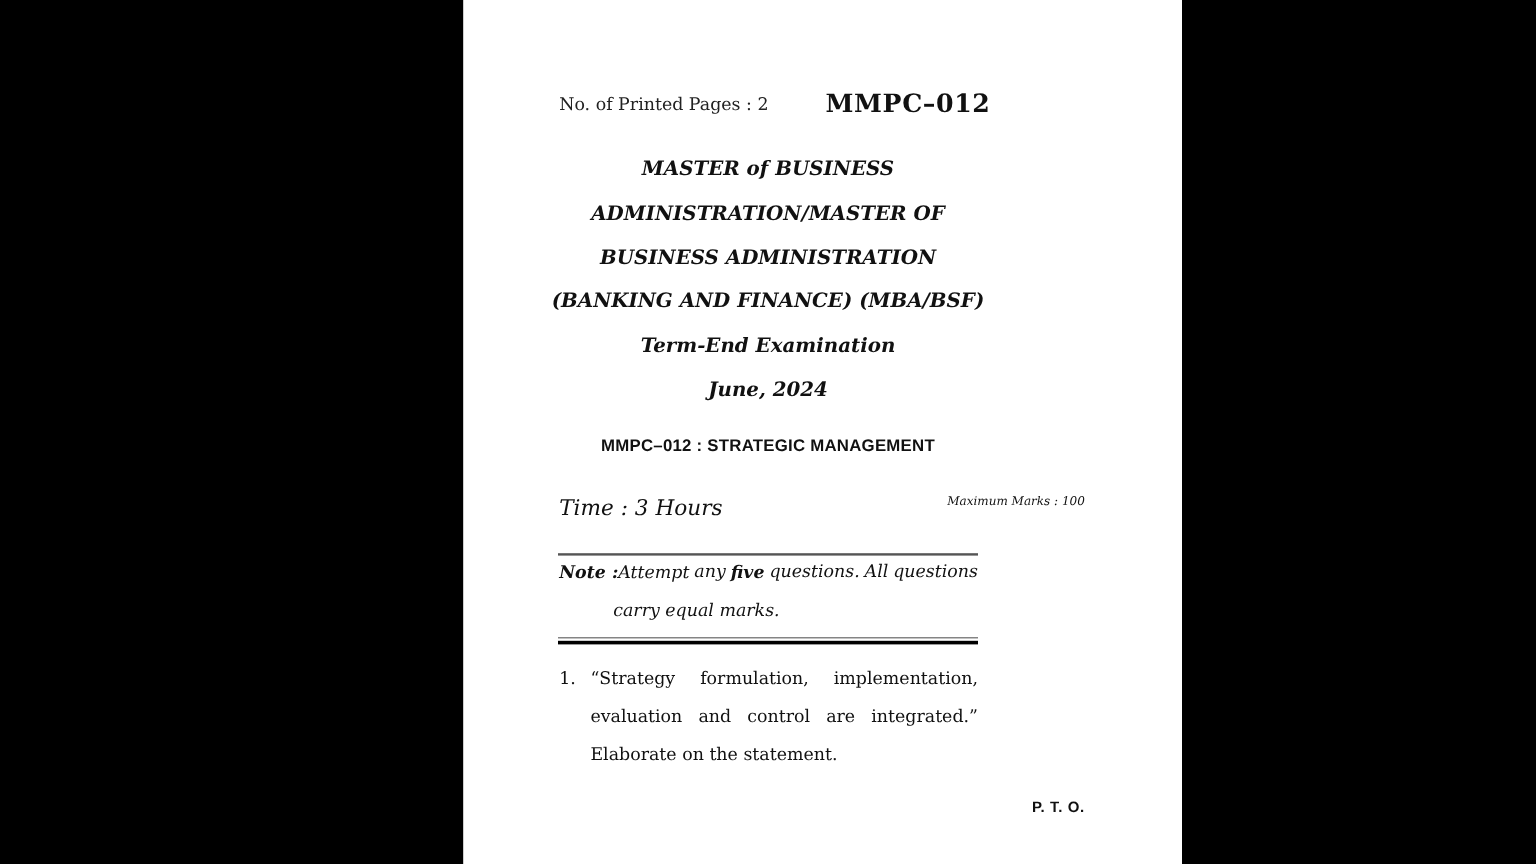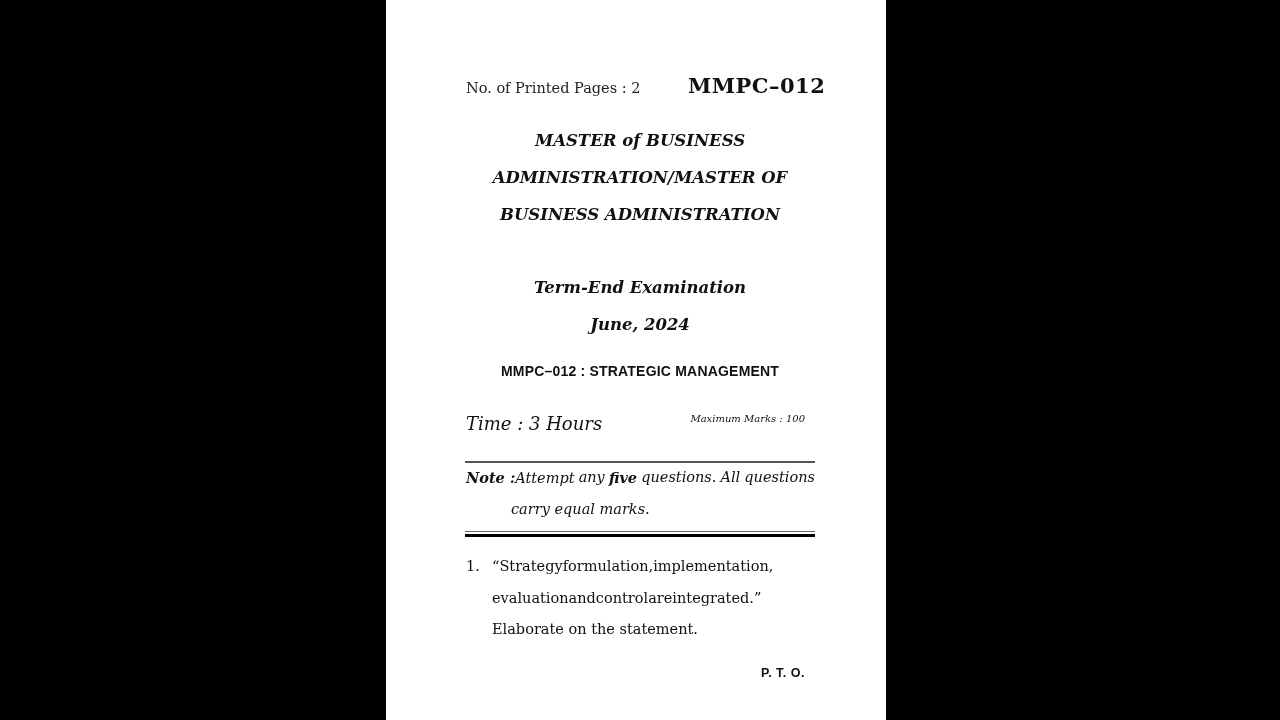--- a/index.html
+++ b/index.html
@@ -1,21 +1,21 @@
 <!DOCTYPE html>
 <html><head>
   <meta charset="utf-8">
   <style>
     html, body { margin:0; padding:0; }
     body {
       width:1280px; height:720px; background:#000; position:relative; overflow:hidden;
       font-family: "DejaVu Serif", "Liberation Serif", serif;
     }
     .page {
-      position:absolute; left:386px; top:0; width:500px; height:720px; background:#fff; color:#111;
+      position:absolute; left:386px; top:0; width:599px; height:720px; background:#fff; color:#111;
     }
     .abs { position:absolute; white-space:nowrap; }
     .printed { left:80px; top:80px; font-size:14.5px; font-family:"DejaVu Serif", serif; color:#222; }
     .code-top { left:302px; top:73px; font-size:21px; font-weight:bold; letter-spacing:0.5px; }
     .title-line {
       position:absolute; left:0; width:508px; text-align:center;
       font-size:16.5px; font-weight:bold; color:#111;font-style:italic;
     }
     .subject {
       position:absolute; left:0; width:508px; text-align:center; top:363px;
@@ -28,39 +28,40 @@
     .rule-bot2 { position:absolute; left:79px; width:350px; top:534px; height:2.5px; background:#000; }
     .note-line1 {
       position:absolute; left:80px; top:469px; width:349px; font-size:14.5px; font-style:italic;
       display:flex; justify-content:space-between;
     }
     .note-line1 b { font-weight:bold; }
     .note-line2 { left:125px; top:501px; font-style:italic; font-size:14.5px;text-align:right; }
     .q-num { left:80px; top:558px; font-size:14.5px; }
     .q-line {
       position:absolute; left:106px; width:323px; font-size:14.5px;
-      display:flex; justify-content:flex-start;
+      display:flex; justify-content:space-between;
     }
     .q-last { left:106px; top:621px; font-size:14.5px; }
     .pto {
       right:81px; top:666px; font-family:"Liberation Sans", sans-serif; font-weight:bold; font-size:12.5px;
       letter-spacing:0.5px;
     }
   </style>
 </head>
 <body>
 
 <div class="page">
 
   <div class="abs printed">No. of Printed Pages : 2</div>
   <div class="abs code-top">MMPC–012</div>
 
   <div class="title-line" style="top:131px;">MASTER of BUSINESS</div>
   <div class="title-line" style="top:168px;">ADMINISTRATION/MASTER OF</div>
   <div class="title-line" style="top:205px;">BUSINESS ADMINISTRATION</div>
+  <div class="title-line" style="top:241px;">(BANKING AND FINANCE)  (MBA/BSF)</div>
   <div class="title-line" style="top:278px;">Term-End Examination</div>
   <div class="title-line" style="top:315px;">June, 2024</div>
 
   <div class="subject">MMPC–012 : STRATEGIC MANAGEMENT</div>
 
   <div class="abs time">Time : 3 Hours</div>
   <div class="abs marks">Maximum Marks : 100</div>
 
   <div class="rule-top"></div>
 

